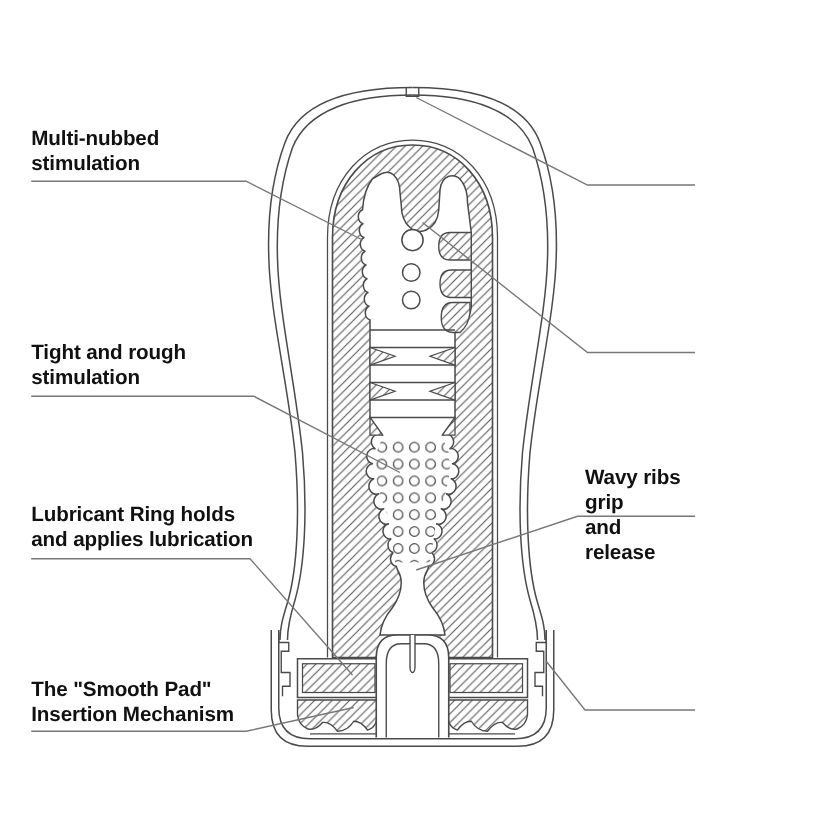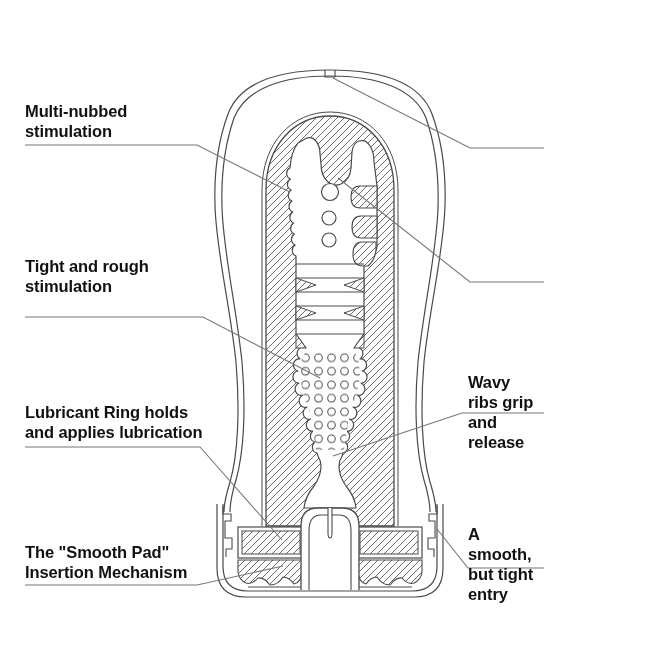--- a/index.html
+++ b/index.html
@@ -1,18 +1,18 @@
 <!DOCTYPE html>
 <html><head>
 <meta charset="utf-8">
 <style>
   html,body{margin:0;padding:0;background:#fff;}
   .stage{
     position:relative;width:544px;height:650px;background:#fff;
-    font-family:"Liberation Sans",sans-serif;overflow:hidden;
+    font-family:"Liberation Sans",sans-serif;overflow:hidden;padding-left:12px;
   }
   .diagram-svg{position:absolute;left:0;top:0;}
   .label{
     position:absolute;font-weight:bold;font-size:16.5px;line-height:20px;
     color:#111;white-space:pre-line;letter-spacing:-0.1px;
   }
 </style>
 </head>
 <body>
 
@@ -125,24 +125,22 @@
       <polyline points="25,317 203,317 320,378"></polyline>
       <polyline points="623,413 462,413 333,456"></polyline>
       <polyline points="25,447 200,447 282,540"></polyline>
       <polyline points="25,585 197,585 283,566"></polyline>
       <polyline points="623,568 468,568 437,529"></polyline>
     </g>
   </svg>
 
   <div class="label" style="left:25px;top:101px">Multi-nubbed
 stimulation</div>
-  <div class="label" style="left:25px;top:256px">Tight and rough
+  <div class="label" style="left:25px;top:272px">Tight and rough
 stimulation</div>
   <div class="label" style="left:468px;top:372px">Wavy ribs grip
 and release</div>
   <div class="label" style="left:25px;top:402px">Lubricant Ring holds
 and applies lubrication</div>
   <div class="label" style="left:25px;top:542px">The "Smooth Pad"
 Insertion Mechanism</div>
-  <div class="label" style="left:468px;top:524px">A smooth,
-but tight entry</div>
 
 </div>
 
 </body></html>

